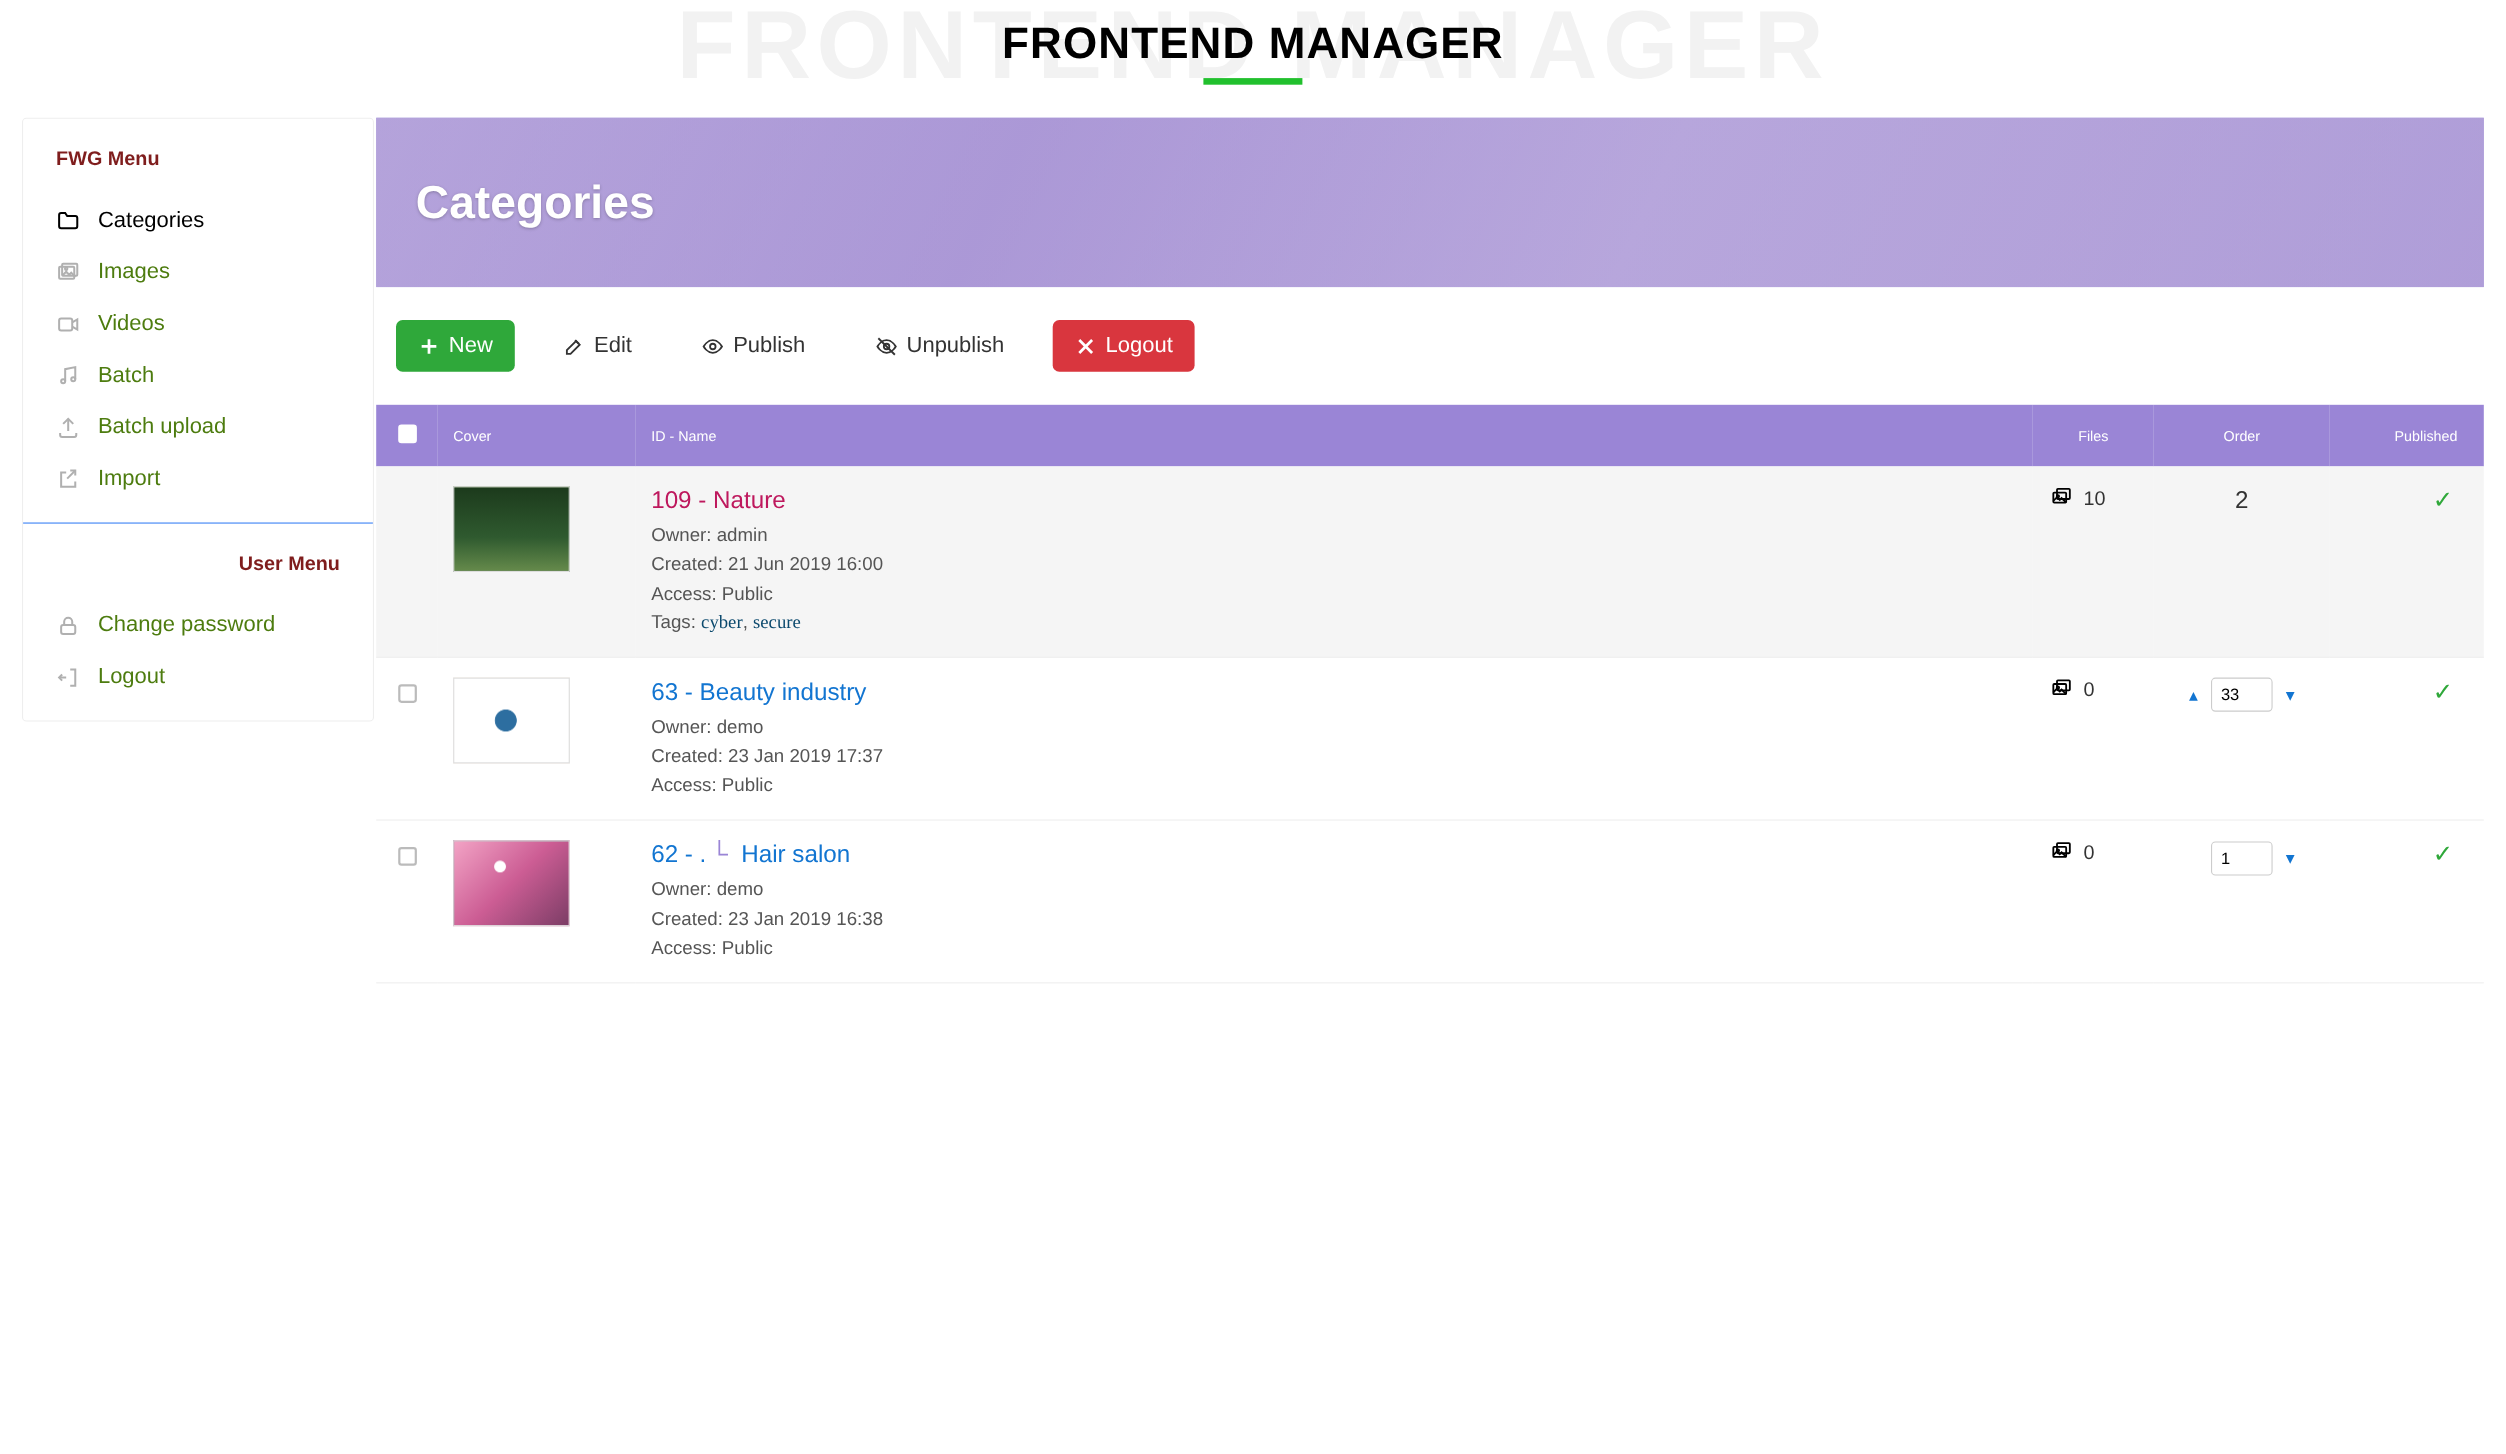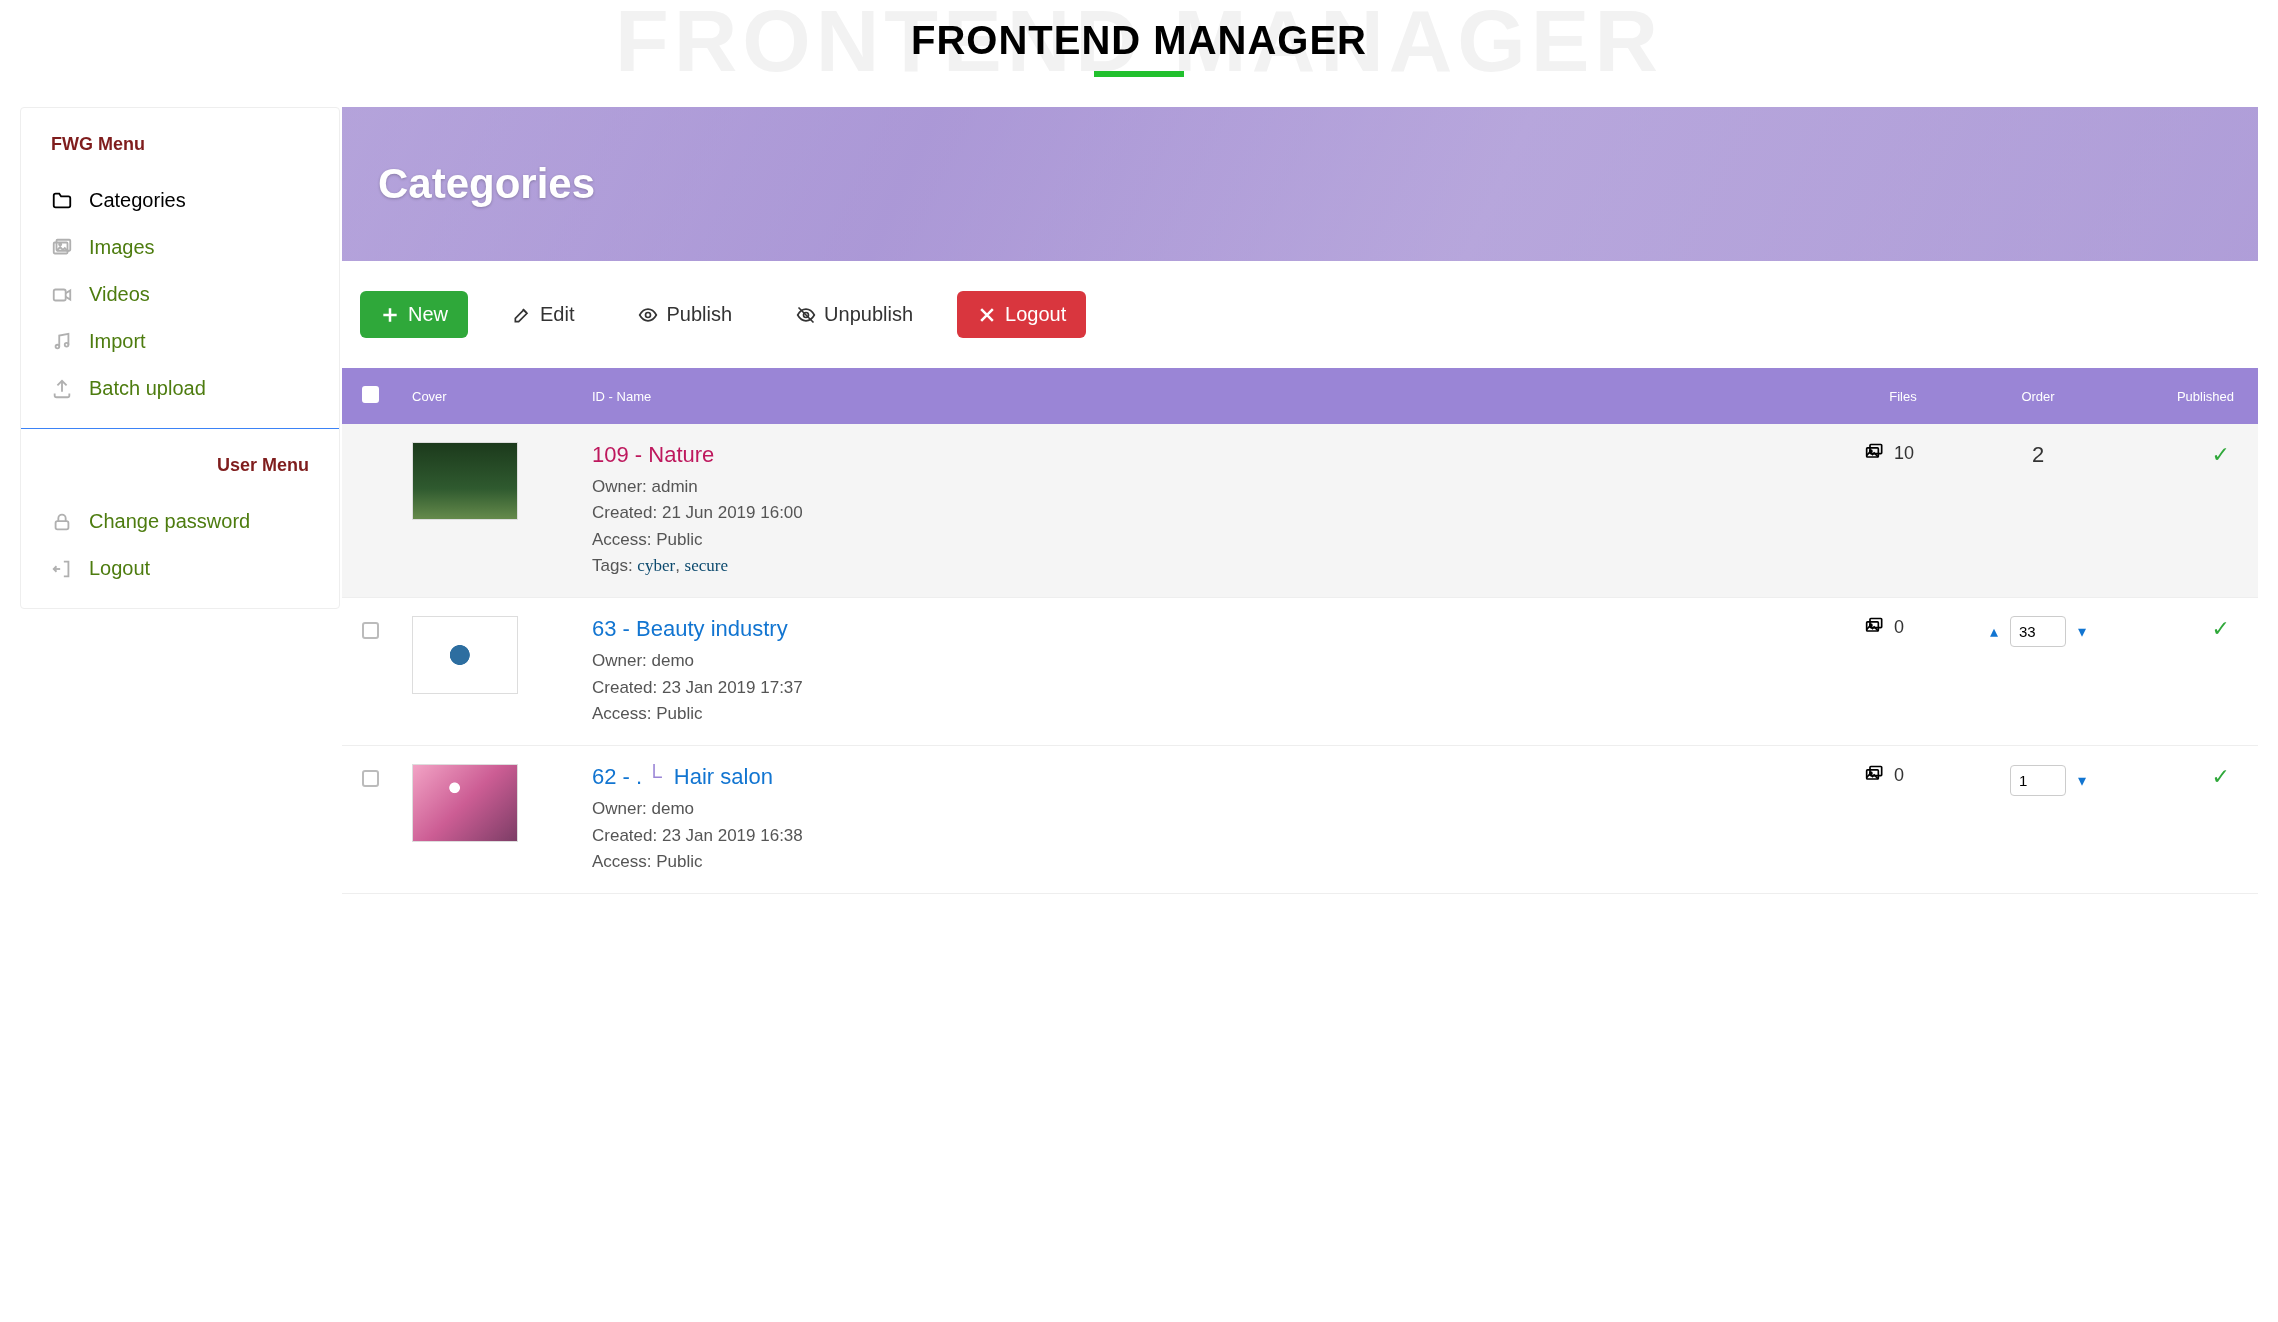--- a/index.html
+++ b/index.html
@@ -234,34 +234,44 @@
       </div>
 
       <div class="sidebar-item">
         <span class="icon">
           <svg viewBox="0 0 24 24" width="22" height="22">
               <path d="M9 17V5l10-2v12"></path>
               <circle cx="7" cy="17" r="2"></circle>
               <circle cx="17" cy="15" r="2"></circle>
             </svg>
         </span>
-        <span>Import</span>
+        <span>Batch</span>
       </div>
 
       <div class="sidebar-item">
         <span class="icon">
           <svg viewBox="0 0 24 24" width="22" height="22">
               <path d="M4 17v2a2 2 0 0 0 2 2h12a2 2 0 0 0 2-2v-2"></path>
               <path d="M12 3v12"></path>
               <path d="M7 8l5-5 5 5"></path>
             </svg>
         </span>
         <span>Batch upload</span>
       </div>
 
+      <div class="sidebar-item">
+        <span class="icon">
+          <svg viewBox="0 0 24 24" width="22" height="22">
+              <path d="M14 3h5v5"></path>
+              <path d="M19 3l-8 8"></path>
+              <path d="M19 14v5H5V5h5"></path>
+            </svg>
+        </span>
+        <span>Import</span>
+      </div>
     </div>
 
     <div class="sidebar-section">
       <div class="sidebar-heading">User Menu</div>
 
       <div class="sidebar-item">
         <span class="icon">
           <svg viewBox="0 0 24 24" width="22" height="22">
               <rect x="5" y="11" width="14" height="9" rx="2"></rect>
               <path d="M8 11V8a4 4 0 0 1 8 0v3"></path>

